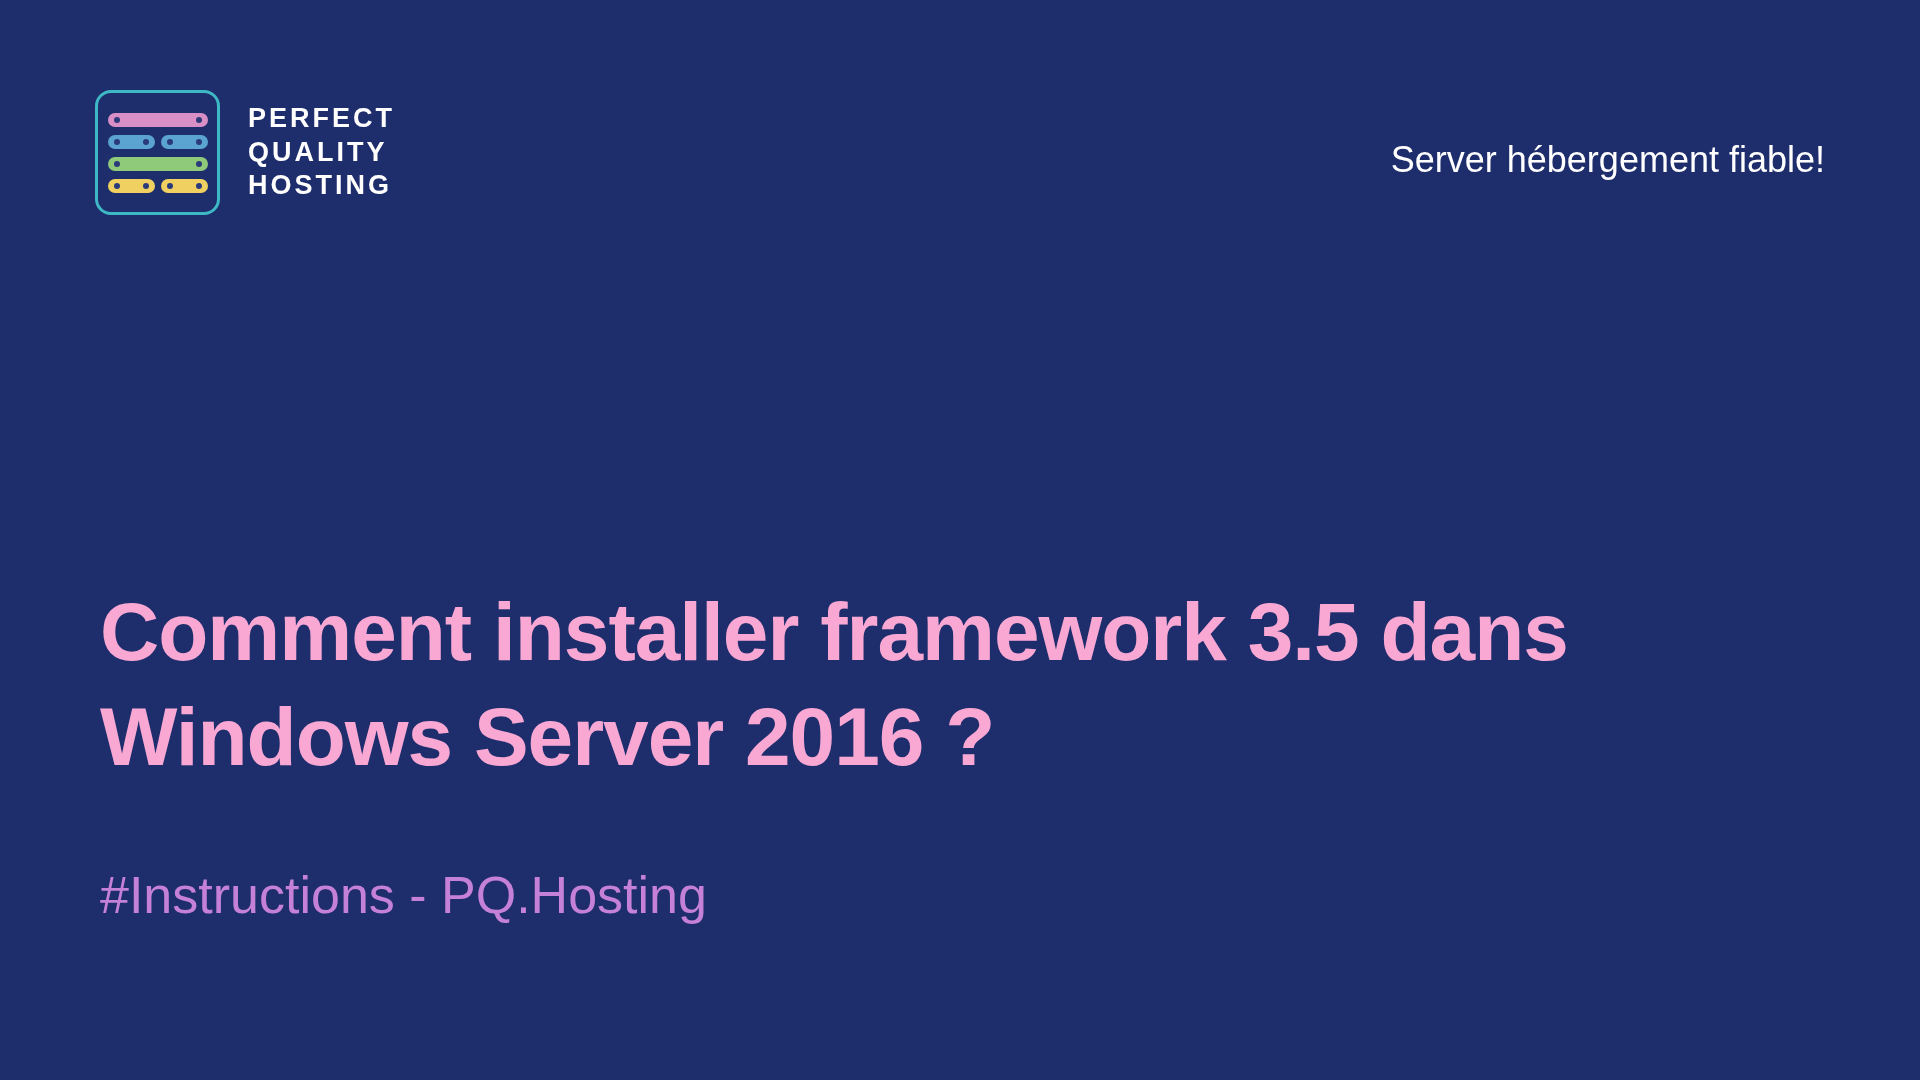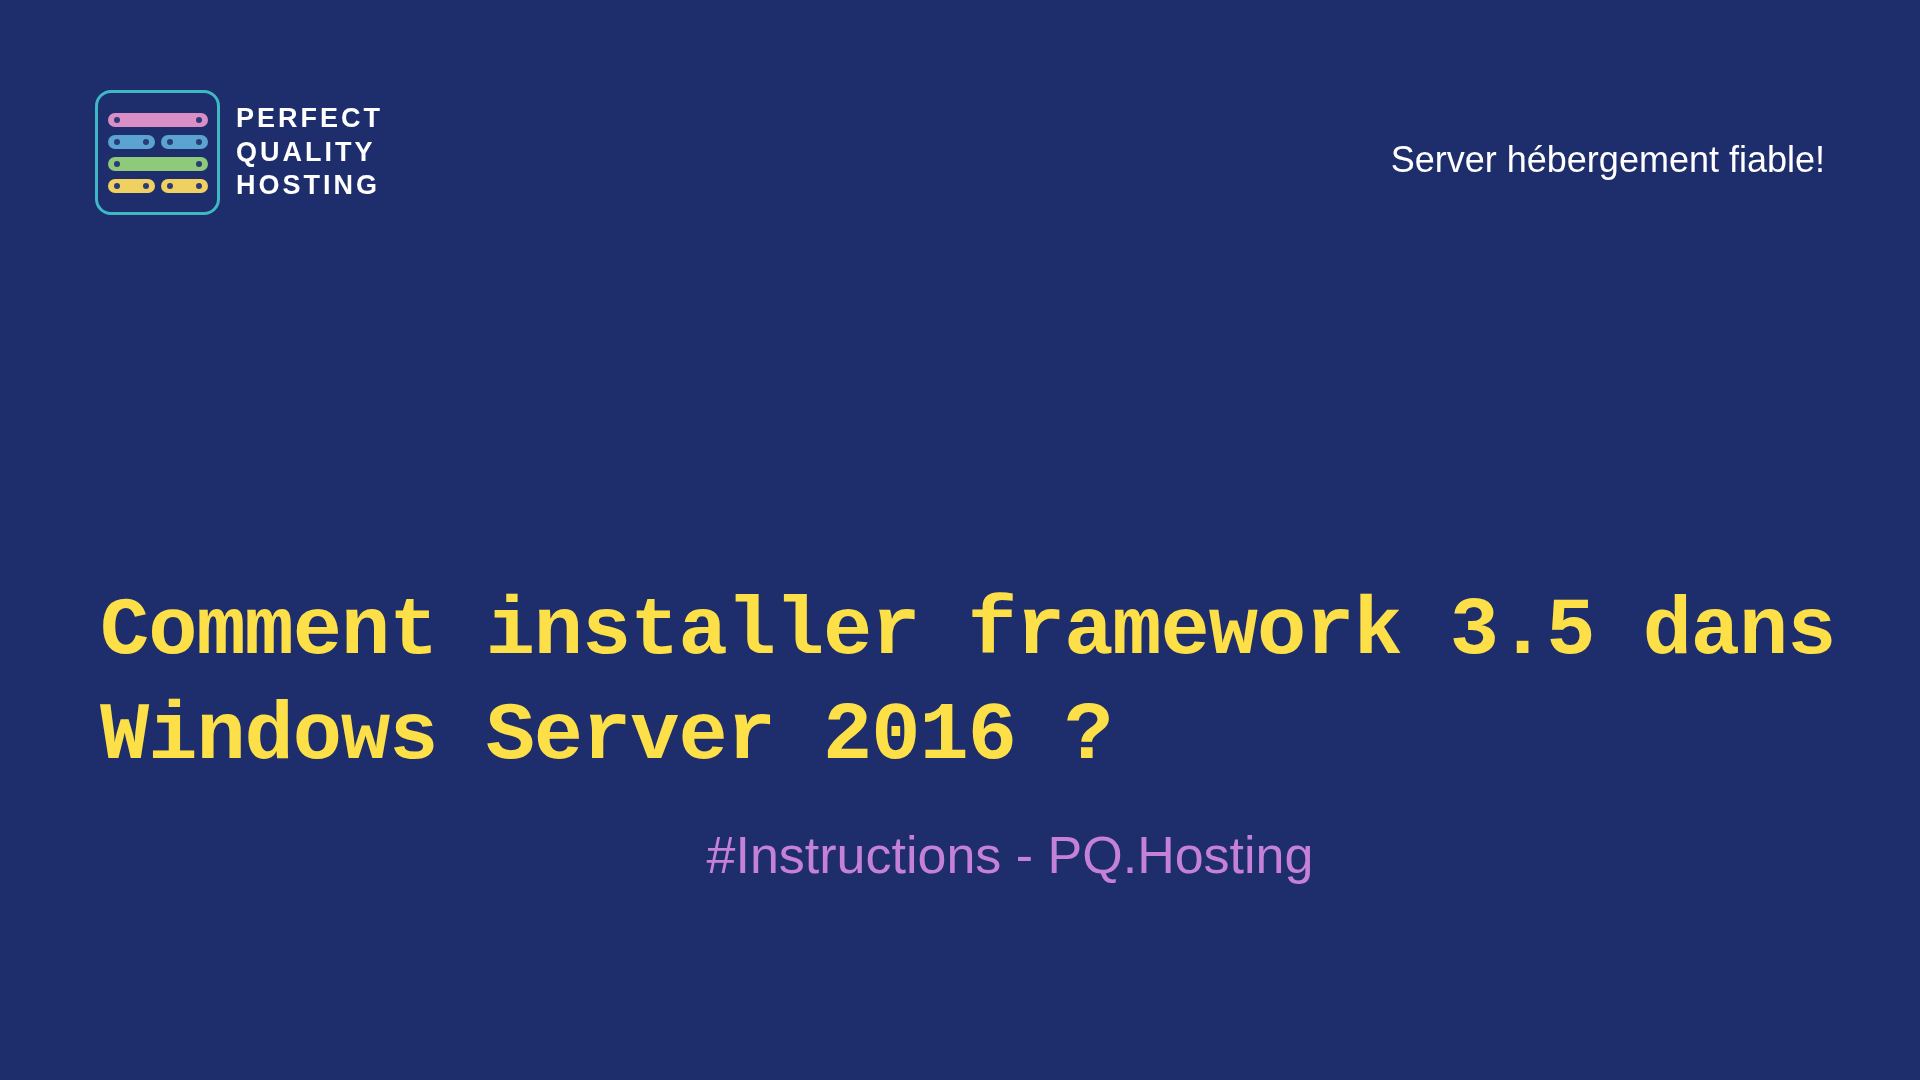--- a/index.html
+++ b/index.html
@@ -20,21 +20,21 @@
       top: 90px;
       left: 95px;
       right: 95px;
       display: flex;
       justify-content: space-between;
       align-items: center;
     }
     .logo-container {
       display: flex;
       align-items: center;
-      gap: 16px;
+      gap: 28px;
       justify-content: center;
     }
     .logo-icon {
       width: 125px;
       height: 125px;
       border: 3px solid #3db8c4;
       border-radius: 16px;
       background-color: #1e2d6b;
       display: flex;
       flex-direction: column;
@@ -93,33 +93,32 @@
       font-size: 36px;
       font-weight: 400;
       margin-top: 15px;
     }
     .main-content {
       position: absolute;
       left: 100px;
       top: 580px;
     }
     .title {
-      color: #fde047;
+      color: #f9a8d4;
       font-size: 82px;
       font-weight: 900;
       line-height: 1.28;
-      font-family: Liberation Mono, monospace;
+      font-family: Liberation Sans, sans-serif;
       letter-spacing: -1px;
     }
     .subtitle {
       color: #c580d8;
       font-size: 52px;
       font-weight: 400;
-      margin-top: 35px;
-      text-align: center;
+      margin-top: 75px;
     }
   </style>
 </head>
 <body>
 
 <div class="header">
   <div class="logo-container">
     <div class="logo-icon">
       <div class="server-rack rack-pink rack-wide"></div>
       <div class="rack-split">

